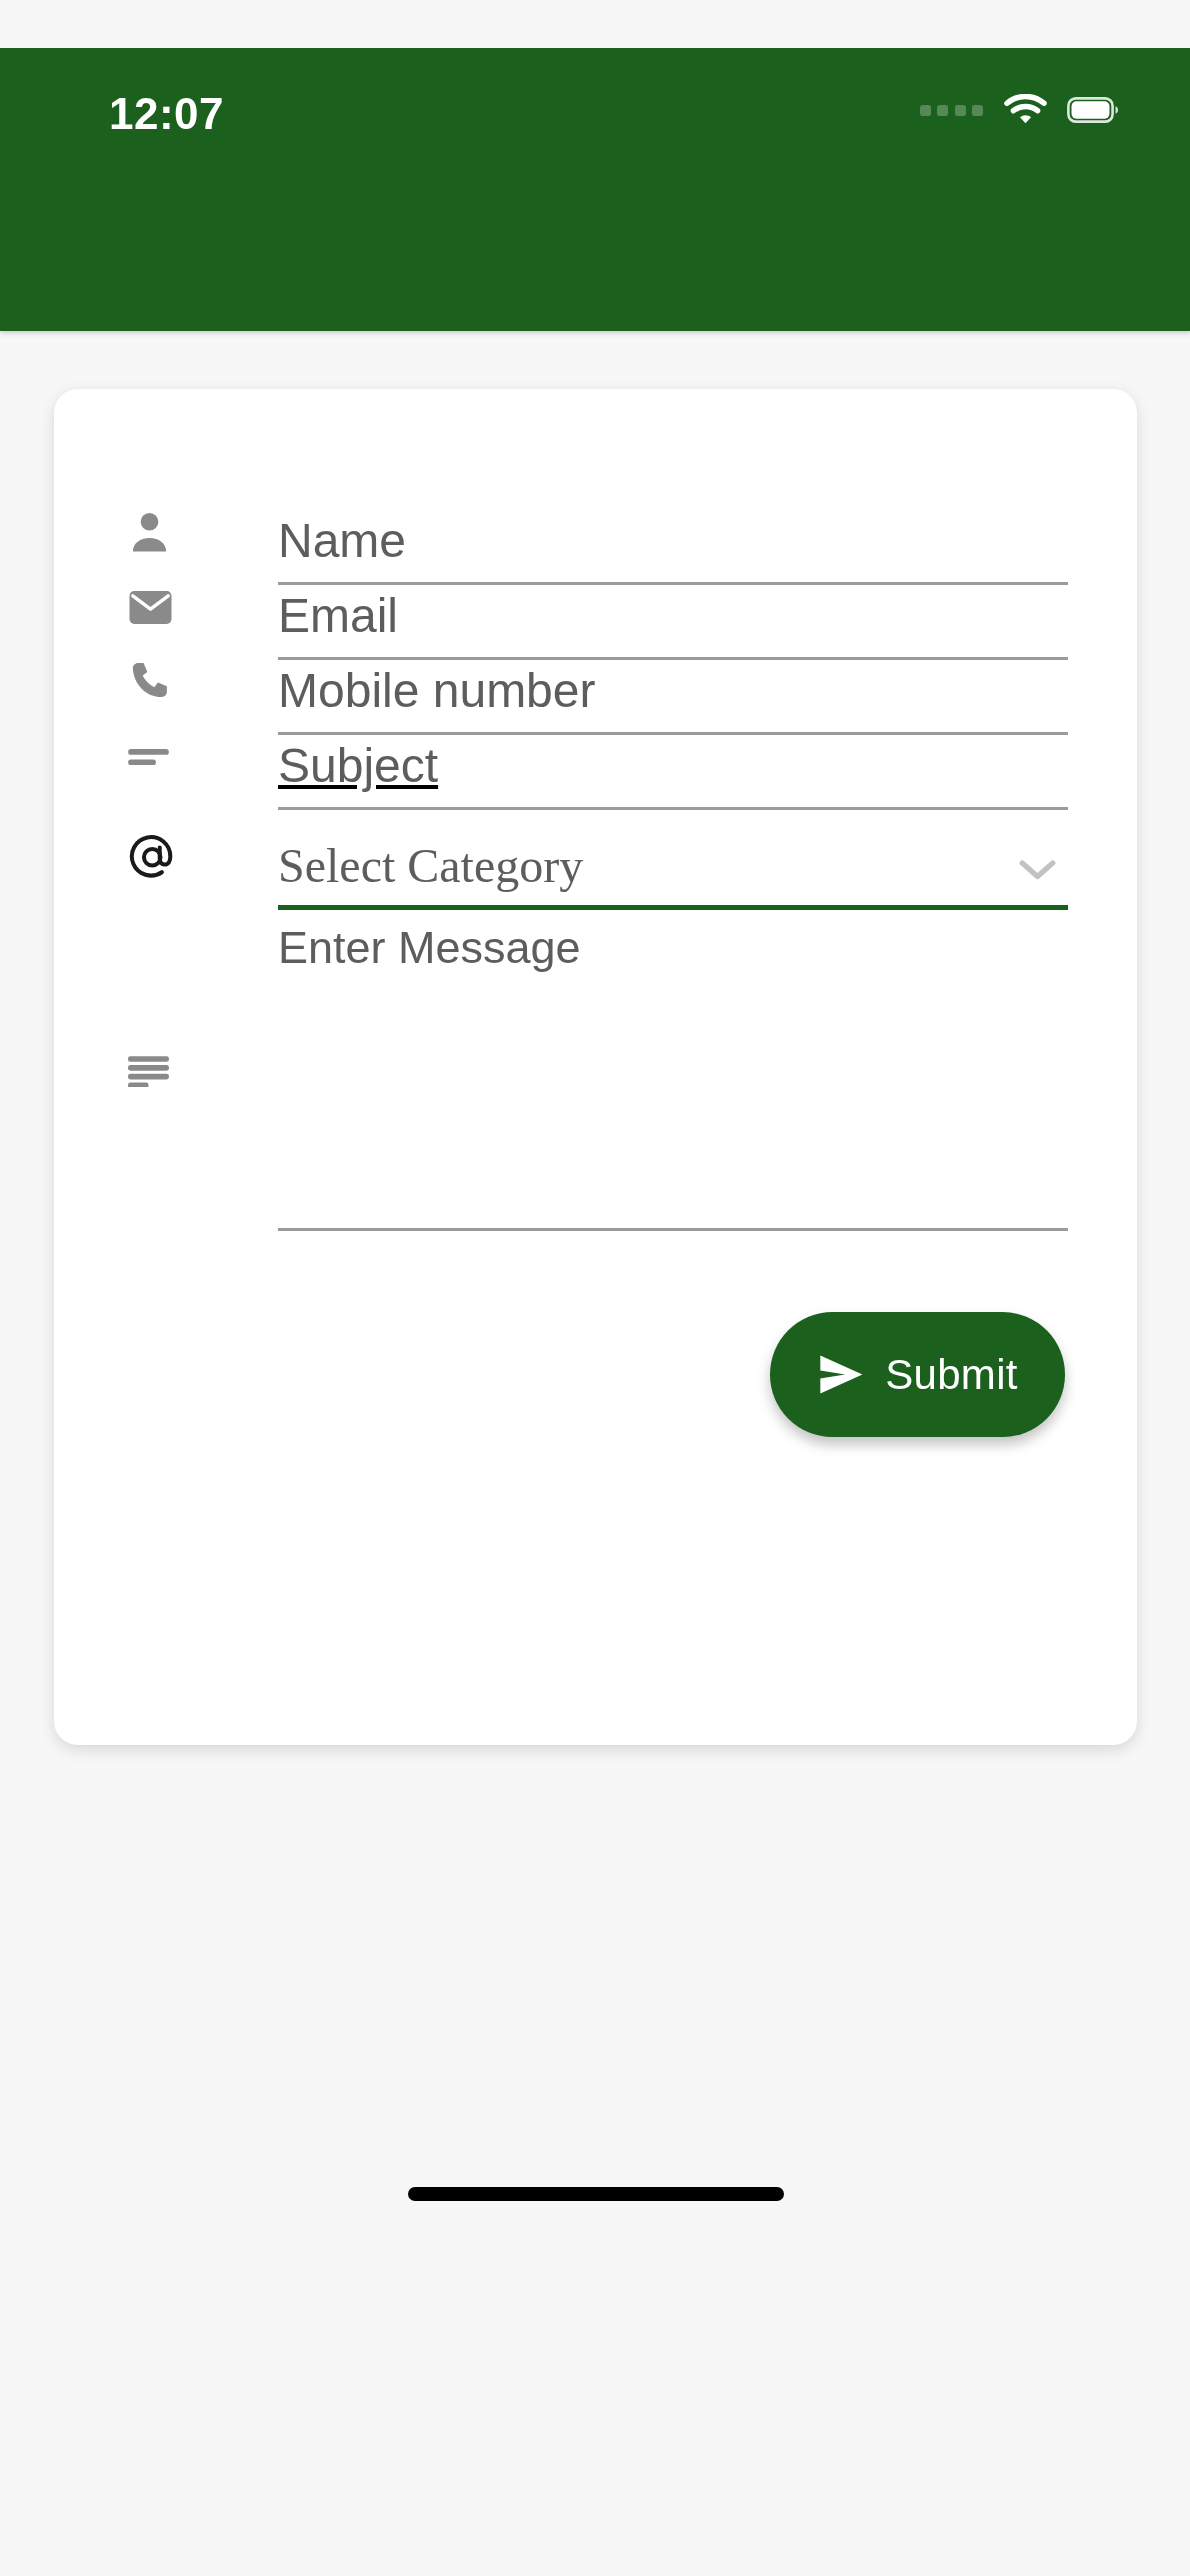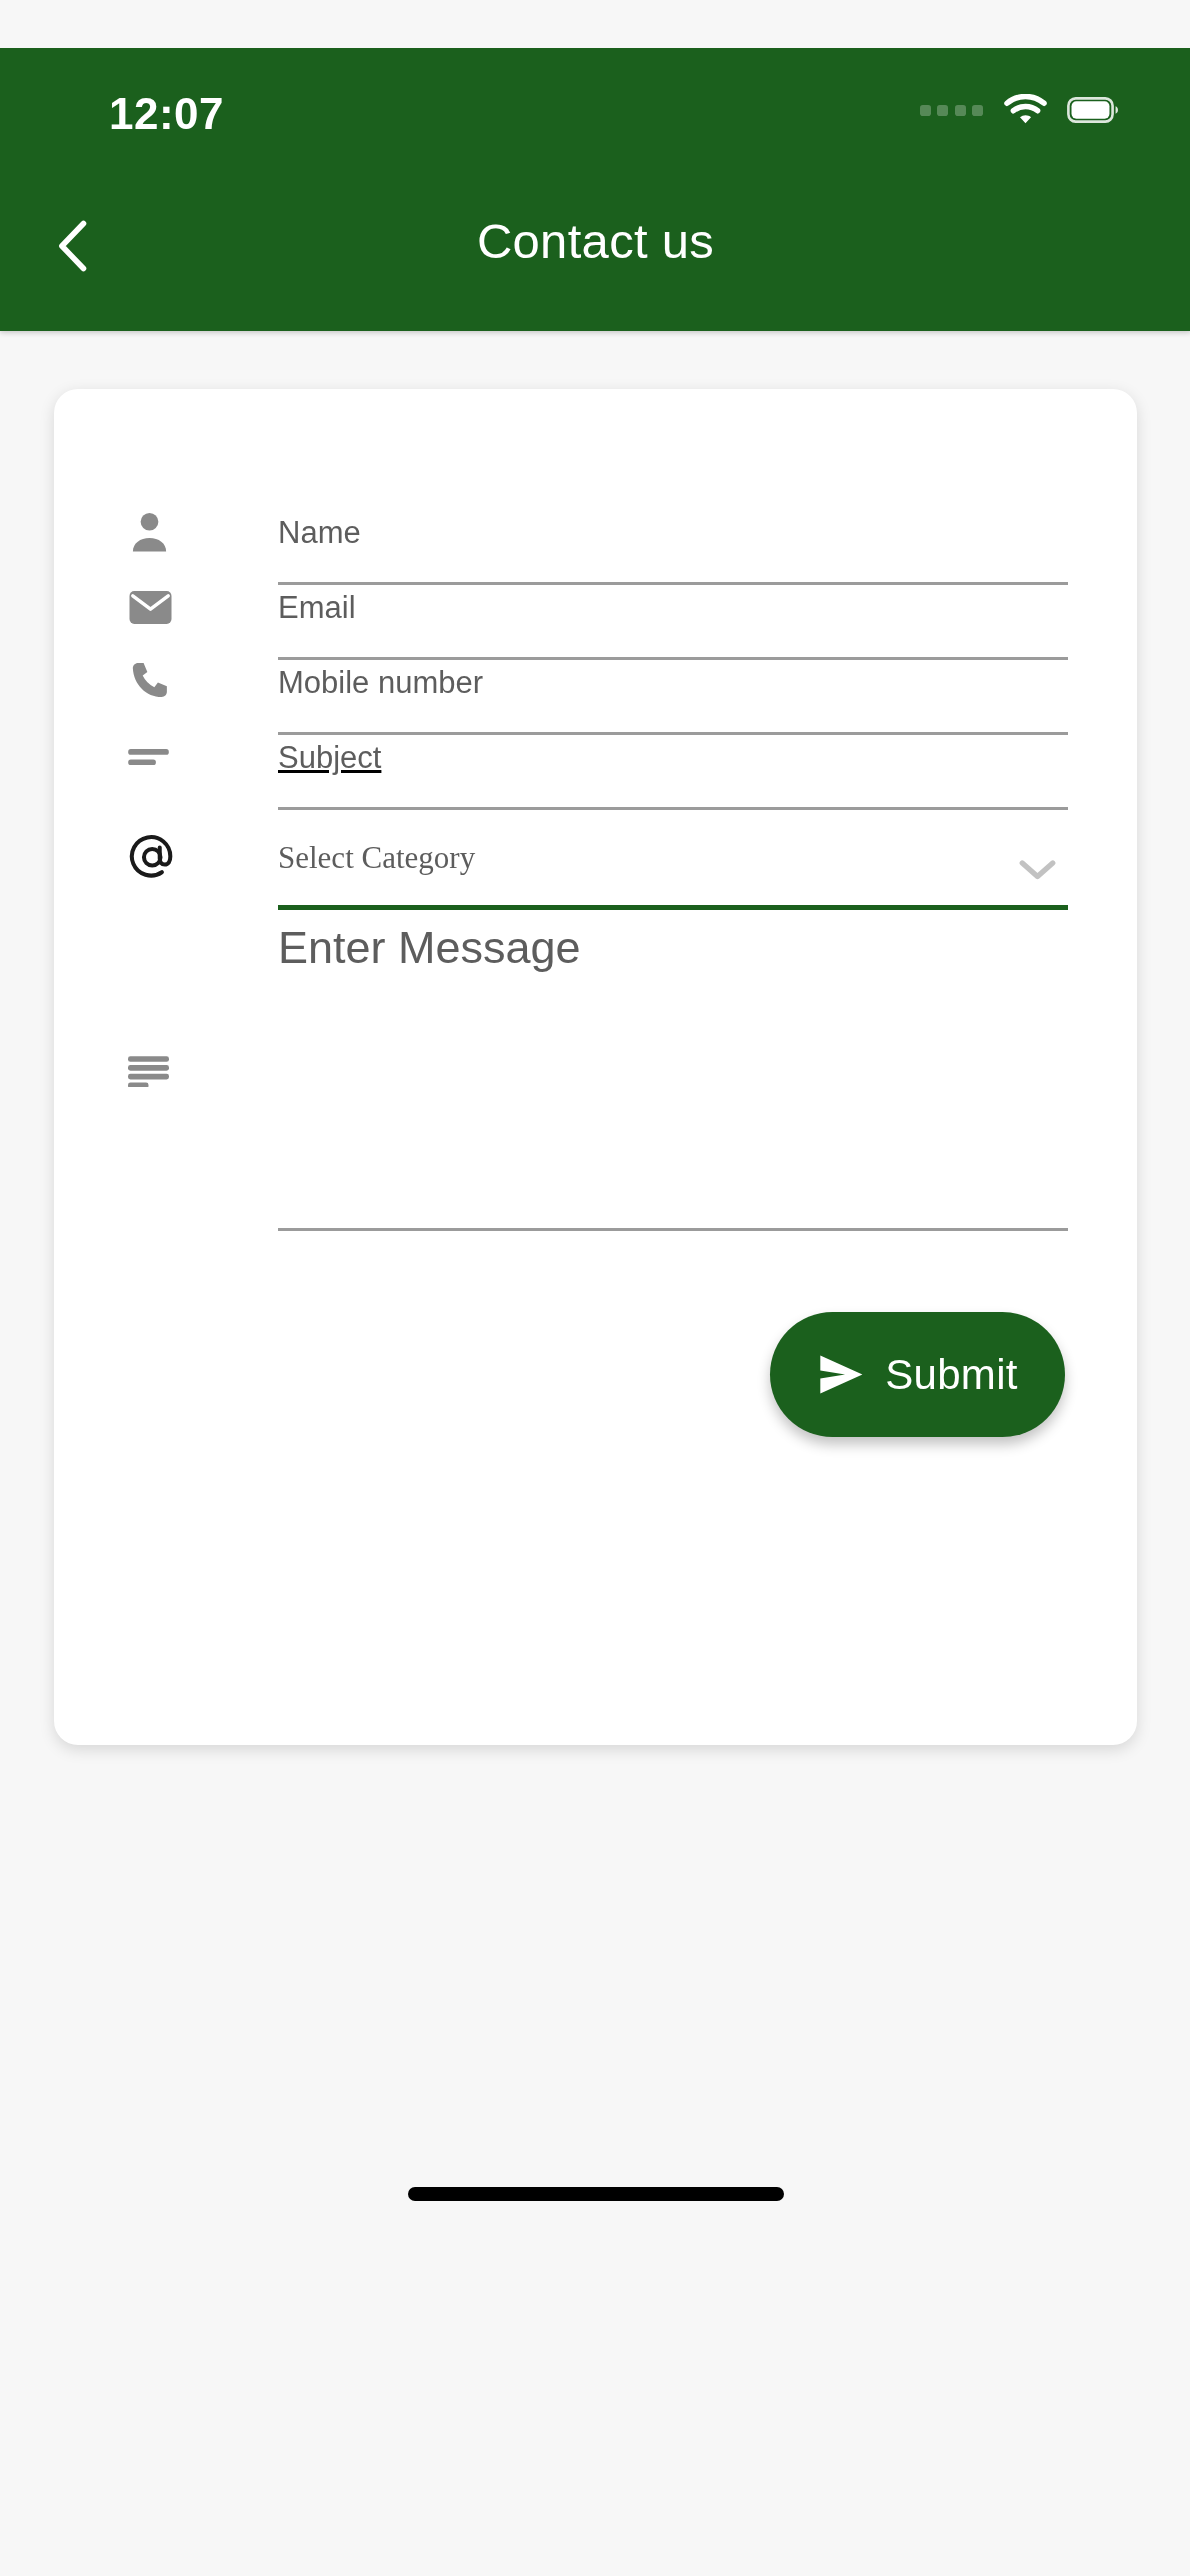--- a/index.html
+++ b/index.html
@@ -146,21 +146,21 @@
   }
   .field-icon svg { display: block; }
 
   .field-control {
     position: absolute;
     left: 150px;
     width: 790px;
   }
 
   .field-placeholder {
-    font-size: 31px;
+    font-size: 48px;
     color: #5d5d5d;
     line-height: 1;
     white-space: nowrap;
   }
 
   .field-underline {
     position: absolute;
     left: 150px;
     width: 790px;
     height: 2.8px;
@@ -298,28 +298,20 @@
         <span>
           <svg class="battery-icon" viewBox="0 0 30 15" fill="none">
             <rect x="0.8" y="0.8" width="25.5" height="13.4" rx="4.2" stroke="#ffffff" stroke-width="1.5" opacity="0.85"></rect>
             <rect x="2.6" y="2.5" width="21.9" height="10" rx="2.8" fill="#ffffff"></rect>
             <path d="M28 5.4v4.2c1-0.4 1.4-1.1 1.4-2.1S29 5.8 28 5.4z" fill="#ffffff" opacity="0.85"></path>
           </svg>
         </span>
       </div>
     </div>
 
-    <div class="navbar">
-      <div class="back-button">
-        <svg viewBox="0 0 24 30" fill="none">
-          <path d="M17 2.5L5 15l12 12.5" stroke="#ffffff" stroke-width="3.1" stroke-linecap="round" stroke-linejoin="round"></path>
-        </svg>
-      </div>
-      <div class="nav-title">Contact us</div>
-    </div>
   </div>
 
   <div class="card">
     <div class="form">
 
       <div class="field row-name">
         <span class="field-icon">
           <svg width="43" height="46" viewBox="0 0 24 26" fill="#8a8a8a">
             <circle cx="12" cy="7.2" r="5"></circle>
             <path d="M2.6 24c0-4.6 4.2-7.6 9.4-7.6s9.4 3 9.4 7.6H2.6z"></path>

